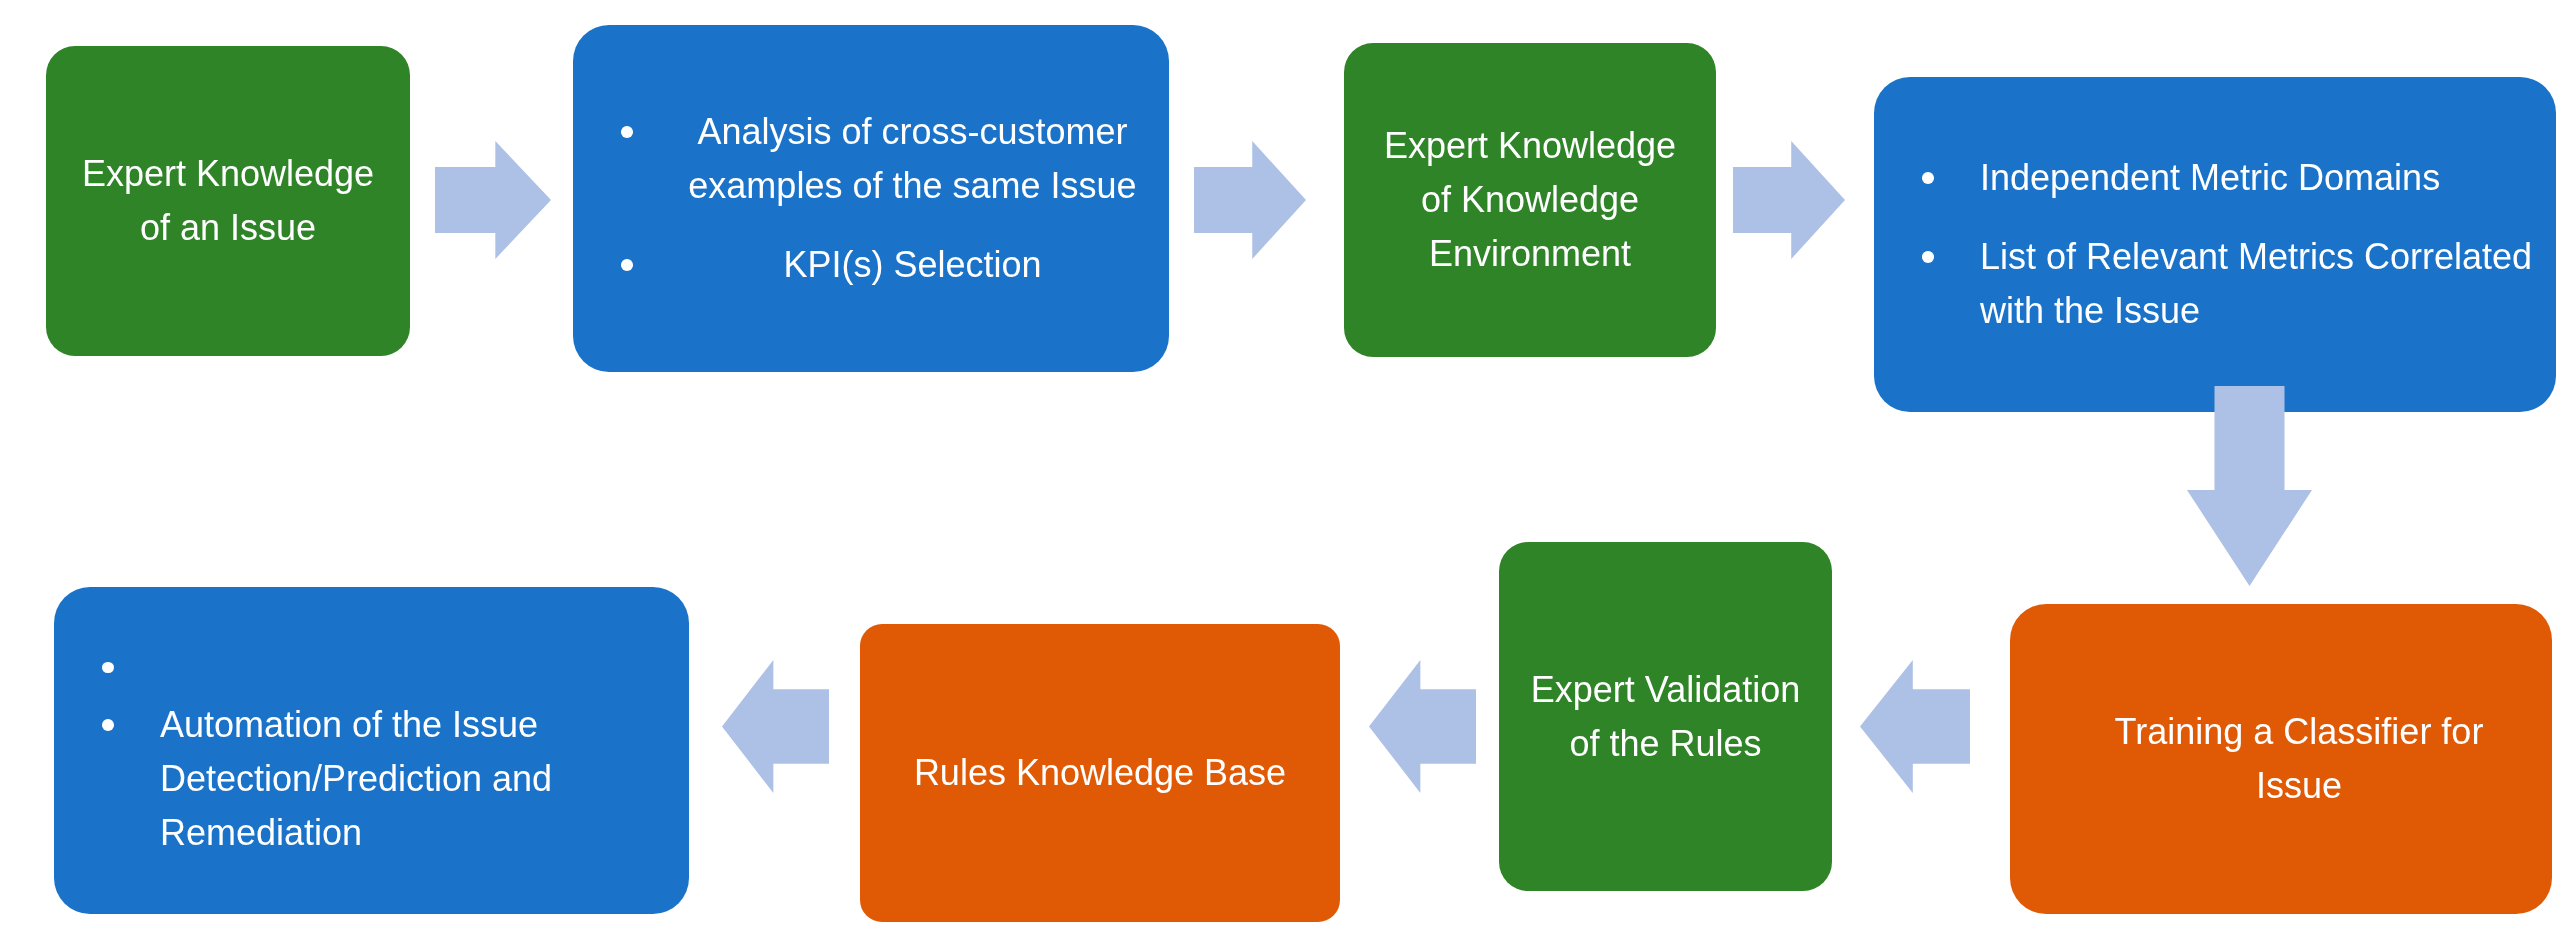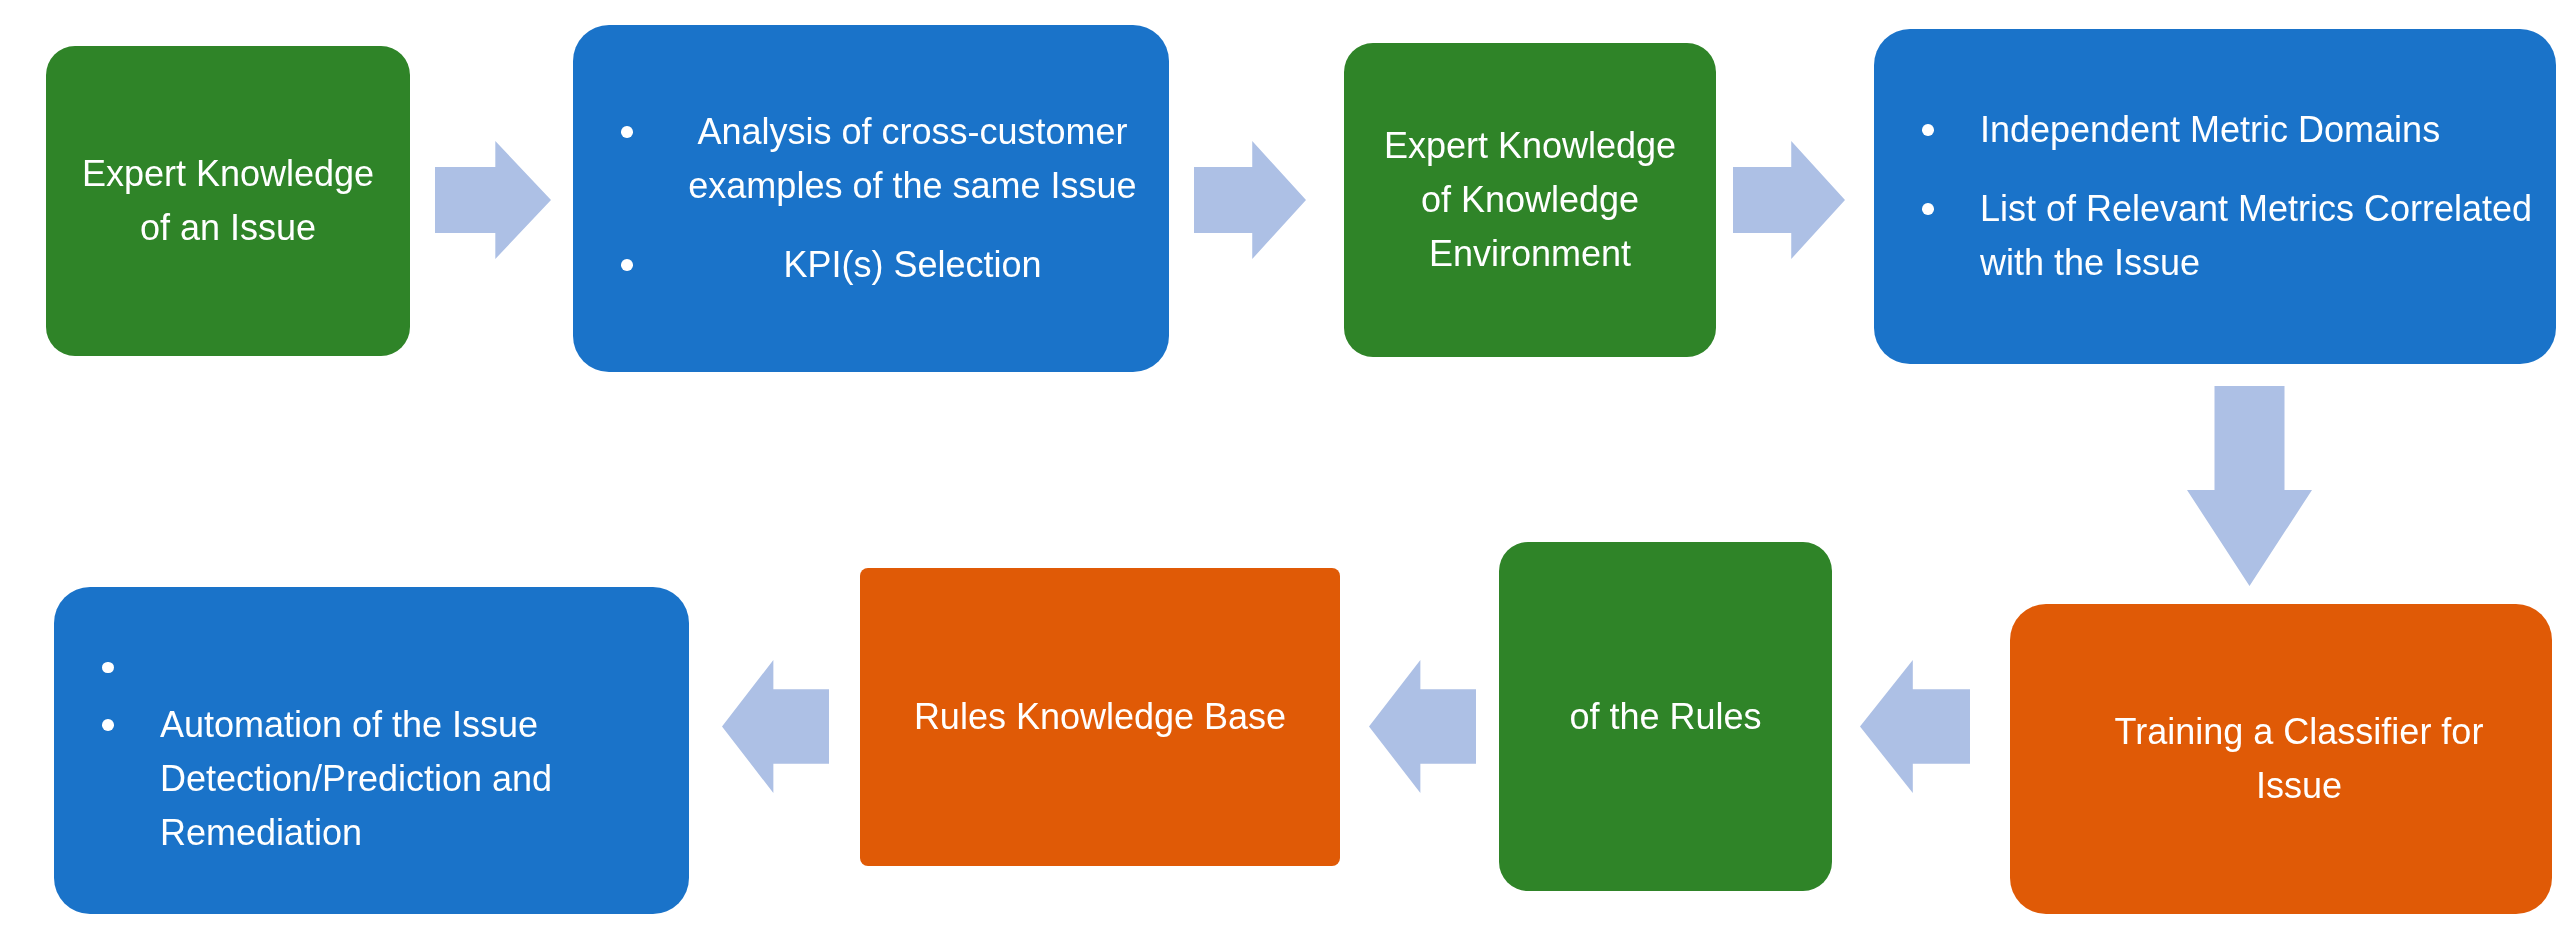--- a/index.html
+++ b/index.html
@@ -22,21 +22,21 @@
     box-sizing: border-box;
   }
   
   .box-expert-issue        { left: 46px;   top: 46px;  width: 364px; height: 310px; border-radius: 29px; }
   .box-analysis            { left: 573px;  top: 25px;  width: 596px; height: 347px; border-radius: 36px; text-align: center; }
   .box-customer-env        { left: 1344px; top: 43px;  width: 372px; height: 314px; border-radius: 29px; }
   .box-metrics             { left: 1874px; top: 29px;  width: 682px; height: 335px; border-radius: 36px; }
   
   .box-classifier          { left: 2010px; top: 604px; width: 542px; height: 310px; border-radius: 36px; padding-left: 36px; }
   .box-validation          { left: 1499px; top: 542px; width: 333px; height: 349px; border-radius: 29px; }
-  .box-rules-kb            { left: 860px; top: 568px; width: 480px; height: 298px; border-radius: 8px; }
+  .box-rules-kb            { left: 860px; top: 624px; width: 480px; height: 298px; border-radius: 22px; }
   .box-knowledge-transfer  { left: 54px;   top: 587px; width: 635px; height: 327px; border-radius: 36px; }
 
   .center-text {
     display: flex;
     flex-direction: column;
     justify-content: center;
     align-items: center;
     text-align: center;
     height: 100%;
     font-size: 36px;
@@ -120,21 +120,21 @@
       <span>Expert Knowledge</span>
       <span>of Knowledge</span>
       <span>Environment</span>
     </div>
   </div>
 
   <svg class="arrow arrow-3" viewBox="0 0 100 100" preserveAspectRatio="none">
     <polygon points="0,22 52,22 52,0 100,50 52,100 52,78 0,78" fill="#adc0e5"></polygon>
   </svg>
 
-  <div class="node box-metrics" style="background: rgb(26, 115, 201); color: rgb(255, 255, 255);">
+  <div class="node box-metrics" style="background: rgb(26, 115, 201); color: rgb(255, 255, 255); margin-top: 48px;">
     <div class="bullets">
       <div class="bullet-row">
         <span class="bullet-dot"></span>
         <span class="bullet-text">Independent Metric Domains</span>
       </div>
       <div class="bullet-row">
         <span class="bullet-dot"></span>
         <span class="bullet-text">List of Relevant Metrics Correlated with the Issue</span>
       </div>
     </div>
@@ -150,20 +150,21 @@
       <span>Issue</span>
     </div>
   </div>
 
   <svg class="arrow arrow-4" viewBox="0 0 100 100" preserveAspectRatio="none">
     <polygon points="100,22 48,22 48,0 0,50 48,100 48,78 100,78" fill="#adc0e5"></polygon>
   </svg>
 
   <div class="node box-validation" style="background: rgb(47, 132, 40); color: rgb(255, 255, 255);">
     <div class="center-text">
+      <span>Expert Validation</span>
       <span>of the Rules</span>
     </div>
   </div>
 
   <svg class="arrow arrow-5" viewBox="0 0 100 100" preserveAspectRatio="none">
     <polygon points="100,22 48,22 48,0 0,50 48,100 48,78 100,78" fill="#adc0e5"></polygon>
   </svg>
 
   <div class="node box-rules-kb" style="background: rgb(224, 90, 6); color: rgb(255, 255, 255);">
     <div class="center-text">

